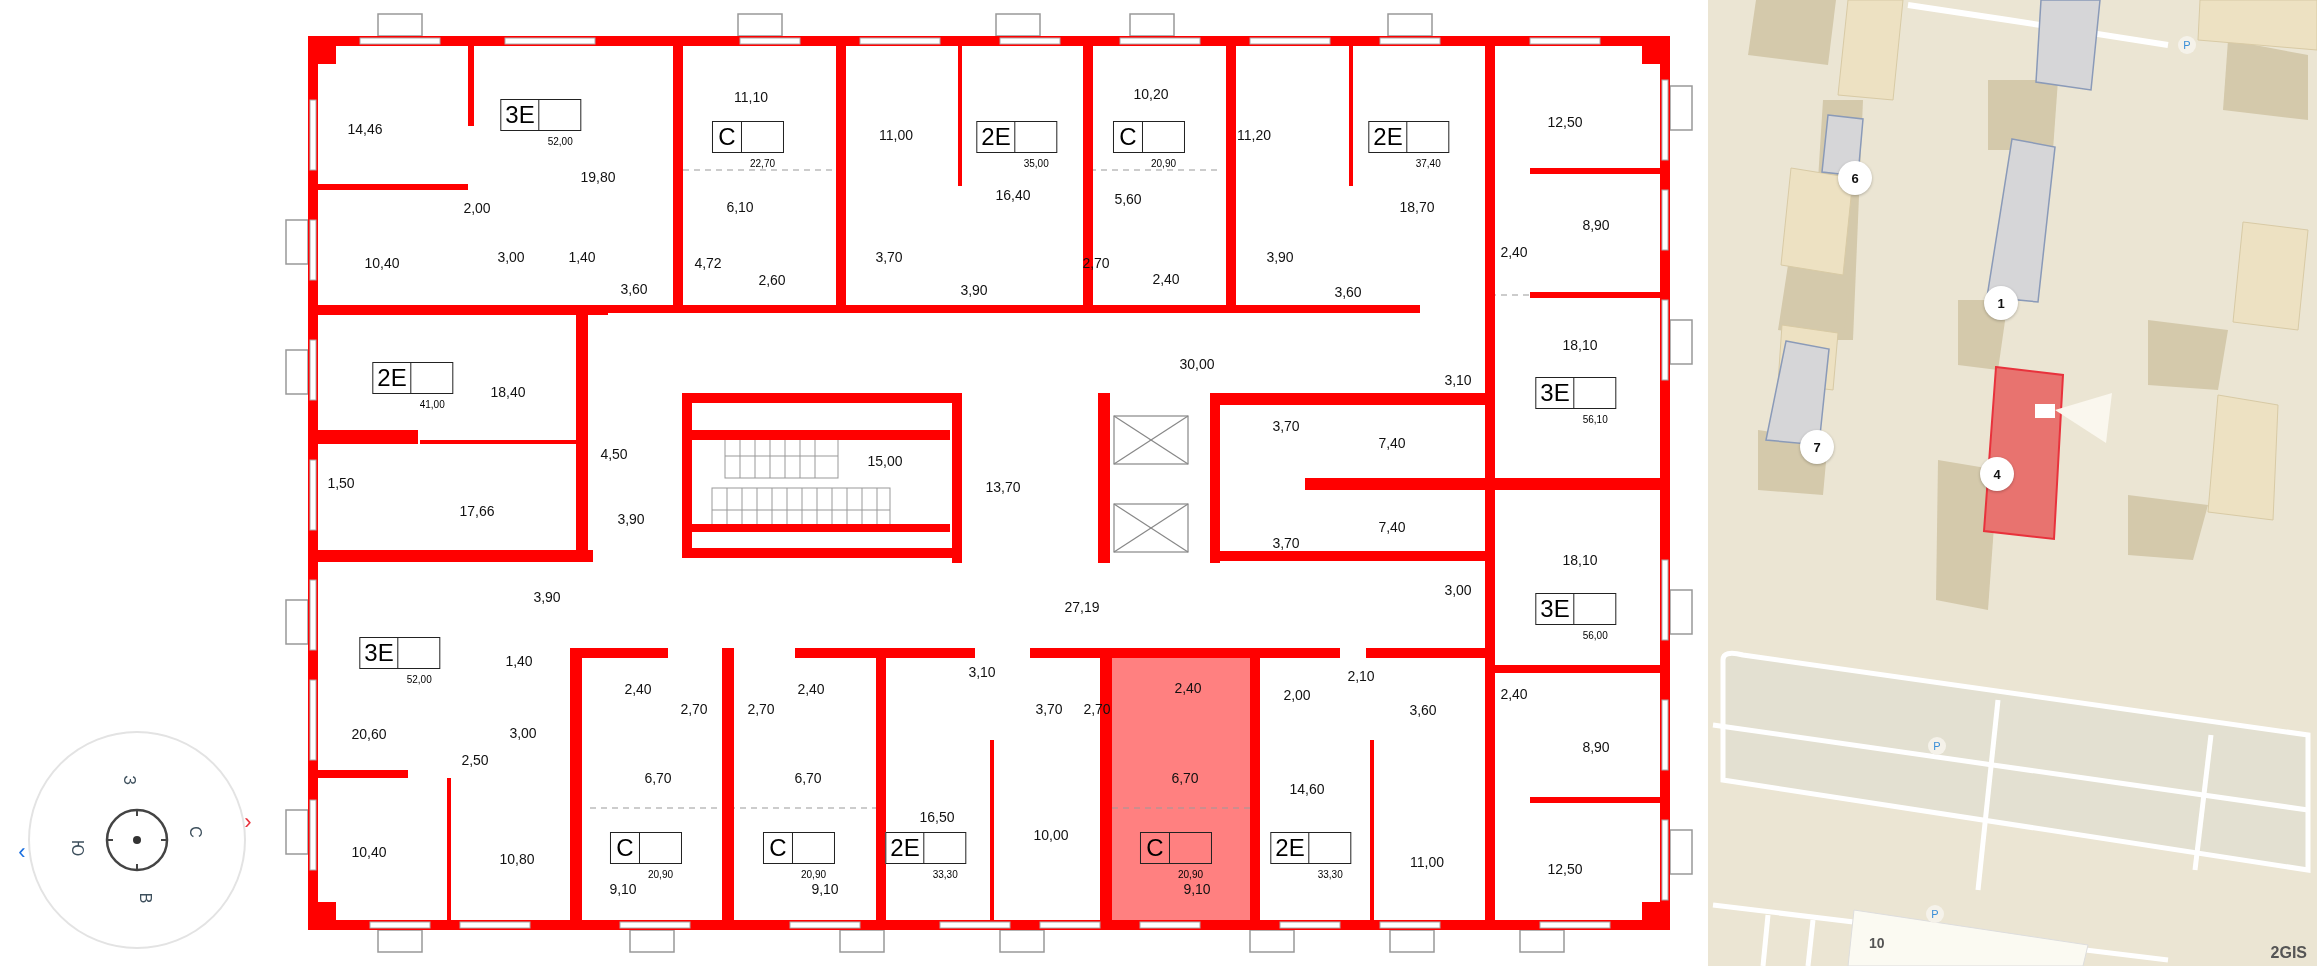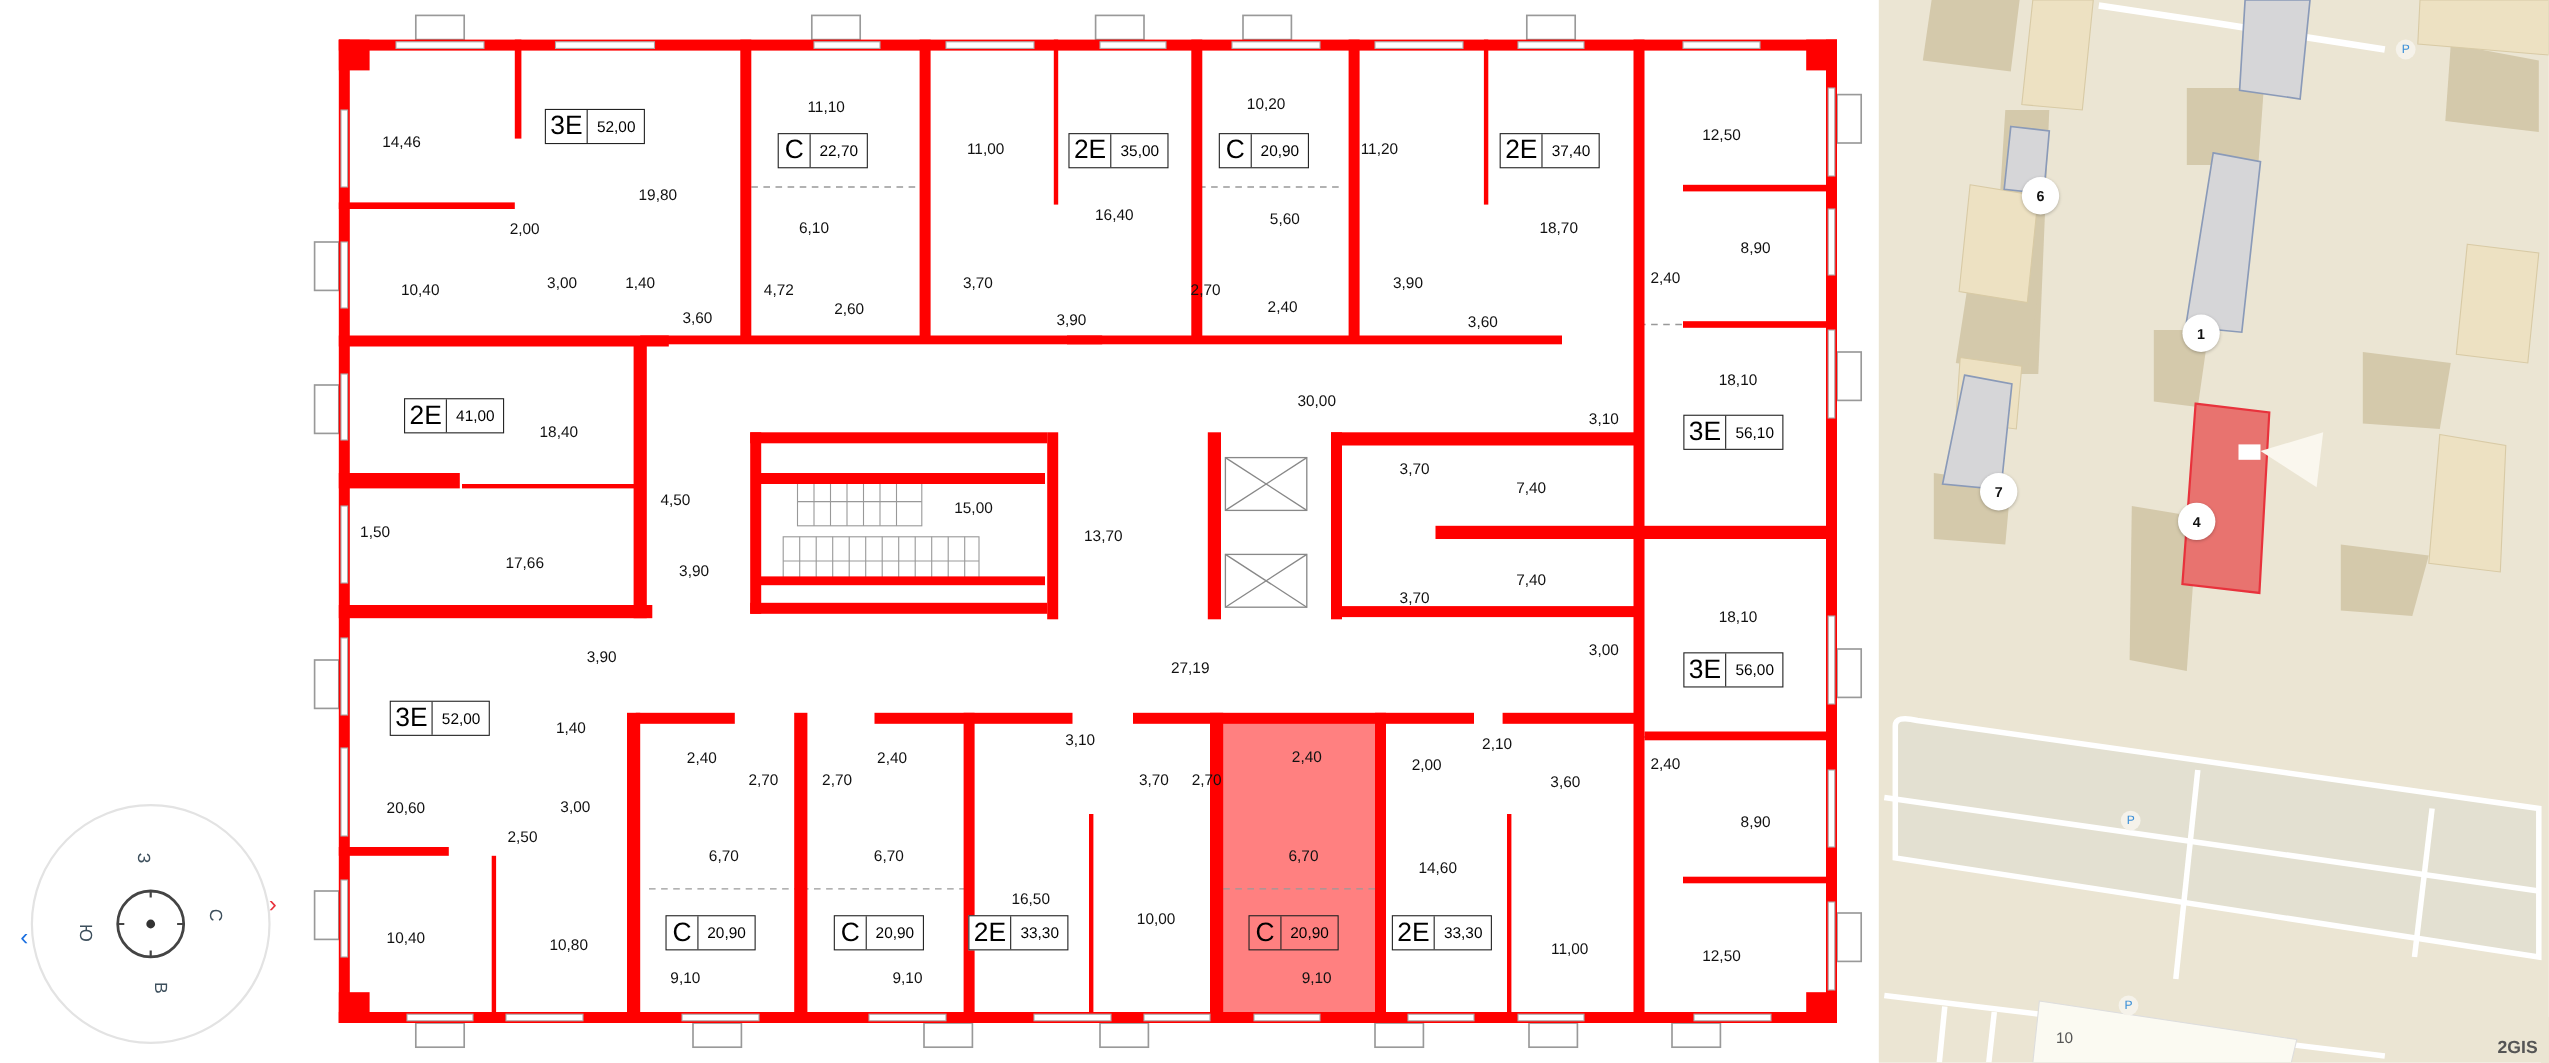--- a/index.html
+++ b/index.html
@@ -2,27 +2,27 @@
 <html><head>
 <meta charset="utf-8">
 <style>
   html,body{margin:0;padding:0;}
   body{width:2317px;height:966px;position:relative;overflow:hidden;background:#ffffff;font-family:"Liberation Sans",sans-serif;}
   #plan{position:absolute;left:0;top:0;width:1708px;height:966px;background:#fff;}
   #plan svg{position:absolute;left:0;top:0;}
   .lbl{position:absolute;font-size:14px;color:#111;transform:translate(-50%,-50%);white-space:nowrap;}
   .badge{position:absolute;display:flex;border:1.5px solid #222;background:#fff;height:30px;transform:translate(-50%,-50%);}
   .badge .t{font-size:24px;padding:0 4px;border-right:1.5px solid #222;line-height:30px;min-width:20px;text-align:center;}
-  .badge .a{font-size:14px;padding:0 8px;line-height:30px;}
+  .badge .a{font-size:10px;padding:0 8px;line-height:30px;margin-top:27px;}
   .badge.sel{background:#ff8080;}
   #map{position:absolute;left:1708px;top:0;width:609px;height:966px;background:#ebe5d3;overflow:hidden;}
   #map svg{position:absolute;left:0;top:0;}
   .pin{position:absolute;width:34px;height:34px;border-radius:50%;background:#fff;box-shadow:0 1px 3px rgba(0,0,0,.25);font-size:13px;font-weight:bold;display:flex;align-items:center;justify-content:center;transform:translate(-50%,-50%);color:#111;}
   .park{position:absolute;width:18px;height:18px;border-radius:50%;background:#f5f2ea;color:#3a8fd8;font-size:11px;display:flex;align-items:center;justify-content:center;transform:translate(-50%,-50%);}
-  .maplbl{position:absolute;font-size:14px;color:#555;}
+  .maplbl{position:absolute;font-size:14px;color:#555;font-weight:bold;}
   .brand{position:absolute;right:10px;bottom:4px;font-size:16px;font-weight:bold;color:#555;}
   #compass{position:absolute;left:25px;top:728px;width:224px;height:224px;}
   .cdir{position:absolute;font-size:16px;color:#3d4f5c;transform:translate(-50%,-50%);}
   .carrow{position:absolute;font-size:22px;transform:translate(-50%,-50%);cursor:pointer;}
 </style>
 </head>
 <body>
 
 <div id="plan">
   <svg width="1708" height="966" viewBox="0 0 1708 966">
@@ -259,21 +259,21 @@
   <span class="lbl" style="left:634px;top:289px">3,60</span>
   <span class="lbl" style="left:751px;top:97px">11,10</span>
   <span class="lbl" style="left:740px;top:207px">6,10</span>
   <span class="lbl" style="left:708px;top:263px">4,72</span>
   <span class="lbl" style="left:772px;top:280px">2,60</span>
   <span class="lbl" style="left:896px;top:135px">11,00</span>
   <span class="lbl" style="left:889px;top:257px">3,70</span>
   <span class="lbl" style="left:974px;top:290px">3,90</span>
   <span class="lbl" style="left:1013px;top:195px">16,40</span>
   <span class="lbl" style="left:1151px;top:94px">10,20</span>
-  <span class="lbl" style="left:1168px;top:199px">5,60</span>
+  <span class="lbl" style="left:1128px;top:199px">5,60</span>
   <span class="lbl" style="left:1096px;top:263px">2,70</span>
   <span class="lbl" style="left:1166px;top:279px">2,40</span>
   <span class="lbl" style="left:1254px;top:135px">11,20</span>
   <span class="lbl" style="left:1280px;top:257px">3,90</span>
   <span class="lbl" style="left:1348px;top:292px">3,60</span>
   <span class="lbl" style="left:1417px;top:207px">18,70</span>
   <span class="lbl" style="left:1565px;top:122px">12,50</span>
   <span class="lbl" style="left:1596px;top:225px">8,90</span>
   <span class="lbl" style="left:1514px;top:252px">2,40</span>
   <span class="lbl" style="left:508px;top:392px">18,40</span>

